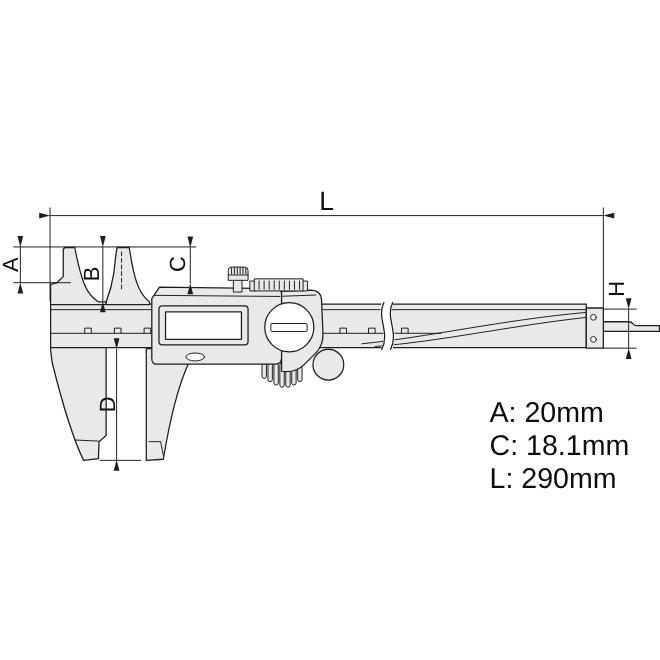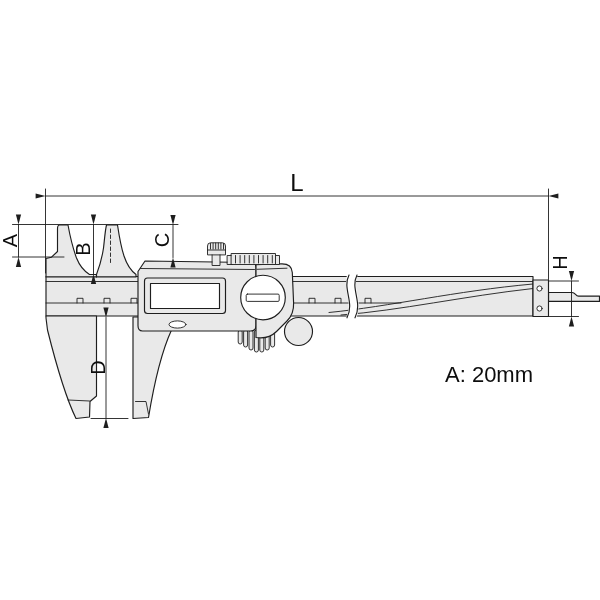--- a/index.html
+++ b/index.html
@@ -13,21 +13,21 @@
   .f-body{fill:var(--body-fill,#e9e9e9);}
   .f-lcd{fill:var(--lcd-fill,#ffffff);}
   .f-none{fill:none;}
   .dash{stroke-dasharray:3.5 2.5;}
   .white-band{stroke:var(--background,#fff);stroke-width:10;fill:none;}
   .mk{fill:var(--line,#1e1e1e);}
   .lbl{font-family:"Liberation Sans",sans-serif;font-size:20px;fill:var(--text,#0d0d0d);}
   .lblL{font-size:24px;}
   
   #legend{position:absolute;left:445px;top:360px;color:var(--text,#0d0d0d);
-          font-size:22px;line-height:30px;white-space:nowrap;}
+          font-size:26px;line-height:30px;white-space:nowrap;}
   .legend-row{height:30px;}
 </style>
 </head>
 <body>
 
 <div id="stage">
 
   <svg width="600" height="600" viewBox="0 0 600 600">
     <defs>
       <marker id="ah" orient="auto-start-reverse" markerWidth="14" markerHeight="8" refX="0" refY="0" viewBox="-1 -4 14 8" markerUnits="strokeWidth">
@@ -131,14 +131,16 @@
       <text class="lbl" x="83" y="256" text-anchor="middle" transform="rotate(-90 83 249)">B</text>
       <text class="lbl" x="161.5" y="247" text-anchor="middle" transform="rotate(-90 161.5 240)">C</text>
       <text class="lbl" x="97.5" y="374.5" text-anchor="middle" transform="rotate(-90 97.5 367.5)">D</text>
       <text class="lbl" x="560" y="269.5" text-anchor="middle" transform="rotate(-90 560 262.5)">H</text>
       <text class="lbl lblL" x="297" y="191" text-anchor="middle">L</text>
     </g>
   </svg>
 
   <div id="legend">
     <div class="legend-row">A: 20mm</div>
+    <div class="legend-row">C: 18.1mm</div>
+    <div class="legend-row">L: 290mm</div>
   </div>
 </div>
 
 </body></html>

